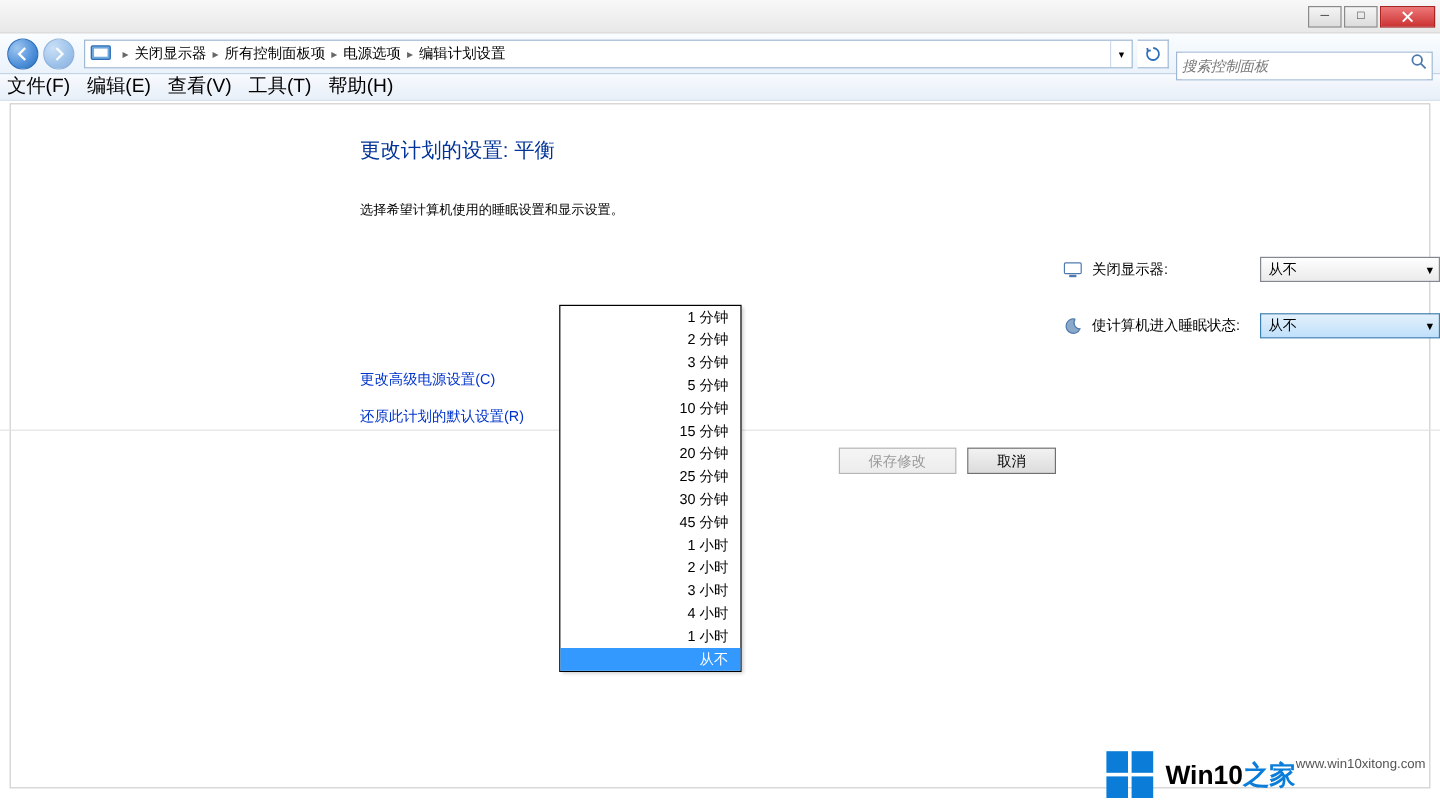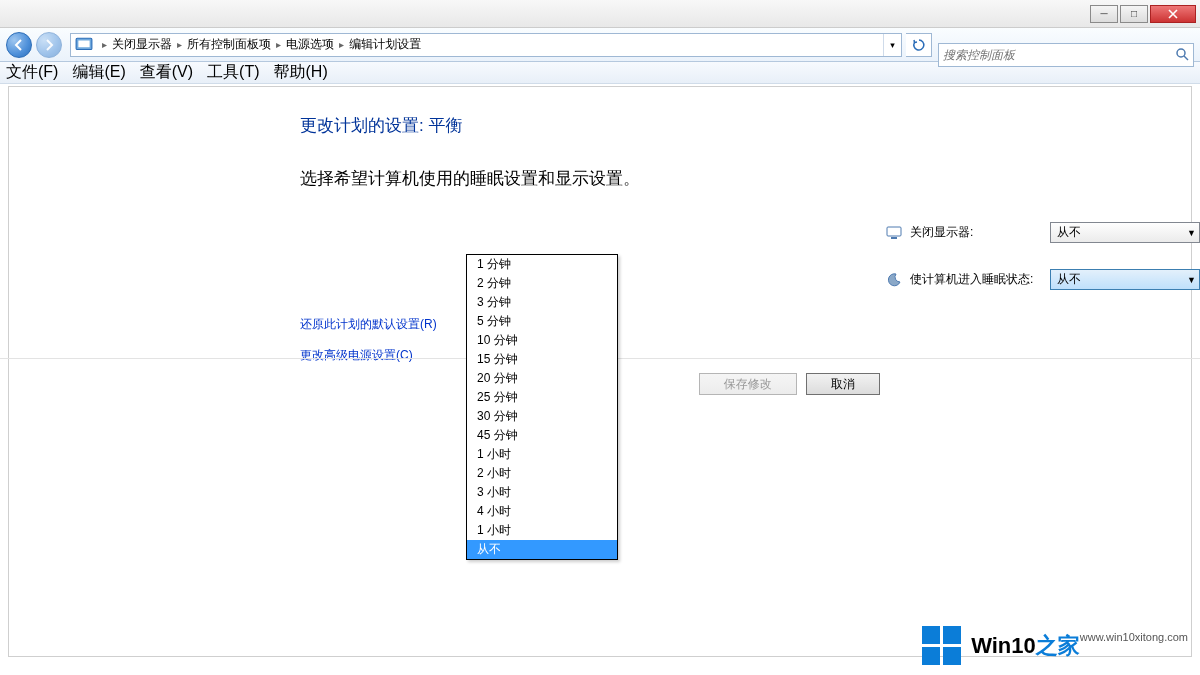--- a/index.html
+++ b/index.html
@@ -65,21 +65,21 @@
   background: #fff;
   display: flex;
   align-items: center;
   margin-left: 4px;
 }
 .address-icon { width: 18px; height: 18px; margin: 0 4px; }
 .breadcrumb { flex: 1; display: flex; align-items: center; font-size: 12px; color: #000; }
 .breadcrumb span.sep { margin: 0 5px; color: #666; font-size: 10px; }
 .addr-drop { width: 18px; height: 22px; border-left: 1px solid #cfdbea; display:flex;align-items:center;justify-content:center; }
 .refresh-btn { width: 26px; height: 24px; border: 1px solid #9fb8d4; border-left: none; background:#fff; display:flex;align-items:center;justify-content:center; }
-.search-box { width: 256px; height: 24px; border:1px solid #9fb8d4; background:#fff; margin-left:2px; display:flex; align-items:center; padding:0 4px; position:relative;margin-top:21px; }
+.search-box { width: 214px; height: 24px; border:1px solid #9fb8d4; background:#fff; margin-left:2px; display:flex; padding:0 4px; position:relative;margin-top:21px; }
 .search-box input { border:none; outline:none; width: 100%; font-size:12px; color:#888; font-style: italic; }
 .search-box .mag { position:absolute; right:4px; color:#4e7ab0; }
 
 
 .menubar {
   height: 22px;
   background: linear-gradient(#f7fafe,#e8eff8);
   border-bottom: 1px solid #d0dce9;
   display: flex;
   align-items: center;
@@ -87,21 +87,21 @@
   gap: 14px;
   font-size: 16px;
 }
 .menubar span { cursor: default; }
 
 
 .content {
   padding: 30px 0 0 300px;
 }
 h1.main-title { color: #003399; font-size: 17px; font-weight: normal; margin-bottom: 30px; }
-.subtitle { font-size: 17px; margin-bottom: 32px; }
+.subtitle { font-size: 11px; margin-bottom: 32px; }
 
 .setting-row { display: flex; align-items: center; margin-bottom: 26px; justify-content: flex-end; }
 .setting-icon { width: 16px; height: 16px; margin-right: 8px; }
 .setting-label { width: 140px; font-size: 12px; }
 .combo {
   width: 150px; height: 21px;
   border: 1px solid #828790;
   background: linear-gradient(#fefefe,#ebebeb);
   display: flex; align-items: center; justify-content: space-between;
   padding: 0 3px 0 6px;
@@ -121,21 +121,21 @@
 .dropdown-list {
   position: absolute;
   left: 466px;
   top: 254px;
   width: 152px;
   border: 1px solid #000;
   background: #fff;
   z-index: 100;
   box-shadow: 2px 2px 3px rgba(0,0,0,.2);
 }
-.dropdown-list .opt { padding: 1px 10px; font-size: 12px; line-height: 17px; }
+.dropdown-list .opt { padding: 1px 10px; font-size: 12px; line-height: 17px; text-align: right; }
 .dropdown-list .opt.sel { background: #3399ff; color: #fff; }
 
 
 .button-row {
   position: absolute;
   left: 0; right: 0;
   top: 358px;
   border-top: 1px solid #e3e3e3;
   padding: 14px 0 0 0;
   text-align: right;
@@ -270,22 +270,22 @@
     <svg class="setting-icon" viewBox="0 0 16 16">
       <path d="M10 2 A6 6 0 1 0 14 10 A5 5 0 0 1 10 2" fill="#8aa8c8" stroke="#4e7ab0"></path>
     </svg>
     <div class="setting-label">使计算机进入睡眠状态:</div>
     <div class="combo active">
       <span>从不</span>
       <span class="arrow">▼</span>
     </div>
   </div>
 
+  <a class="link">更改高级电源设置(C)</a>
   <a class="link">还原此计划的默认设置(R)</a>
-  <a class="link">更改高级电源设置(C)</a>
 </div>
 
 <div class="dropdown-list" id="dd-list">
     <div class="opt">1 分钟</div>
     <div class="opt">2 分钟</div>
     <div class="opt">3 分钟</div>
     <div class="opt">5 分钟</div>
     <div class="opt">10 分钟</div>
     <div class="opt">15 分钟</div>
     <div class="opt">20 分钟</div>

